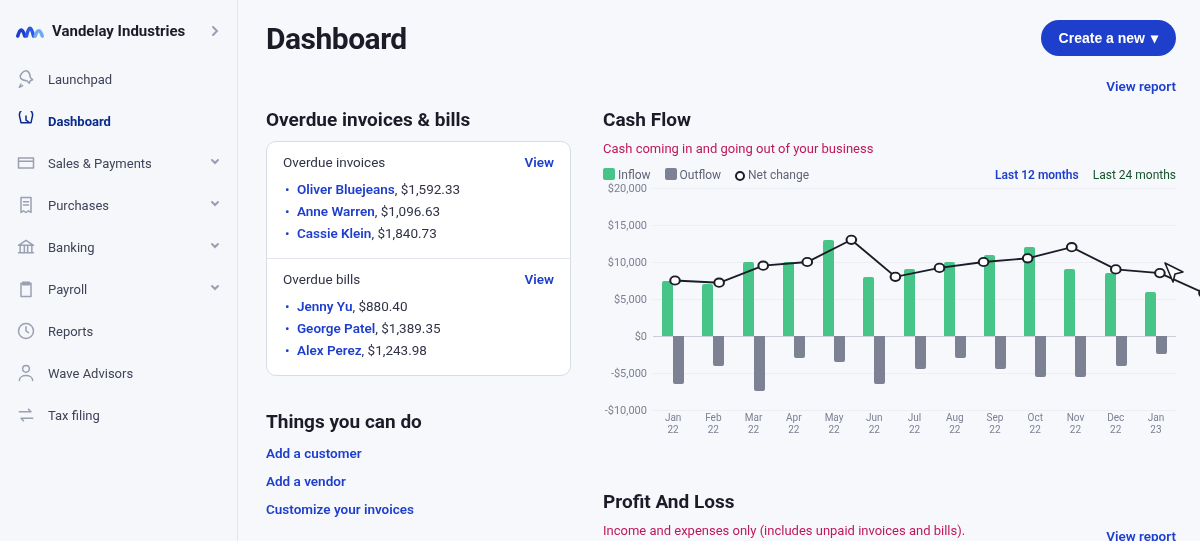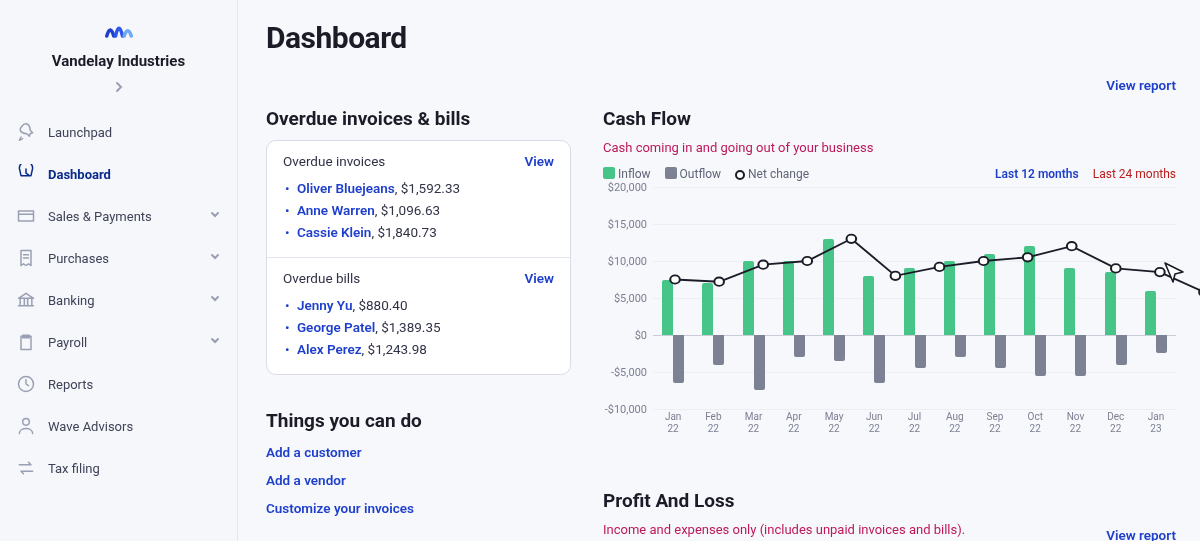--- a/index.html
+++ b/index.html
@@ -1,21 +1,21 @@
 <!DOCTYPE html>
 <html><head>
 <meta charset="utf-8">
 <style>
   * { box-sizing: border-box; margin: 0; padding: 0; }
   html, body { width: 1200px; height: 541px; font-family: -apple-system, BlinkMacSystemFont, "Segoe UI", Roboto, Arial, sans-serif; color: #1c1c28; background: #f7f8fb; overflow: hidden; }
   .app { display: flex; height: 541px; }
 
   
   .sidebar { width: 238px; background: #f5f7fb; border-right: 1px solid #e4e6ee; padding: 12px 0 0 0; display: flex; flex-direction: column; }
-  .company { display: flex; align-items: center; gap: 8px; padding: 6px 16px 14px 16px; cursor: pointer; flex-direction: column; }
+  .company { display: flex; align-items: center; gap: 8px; padding: 6px 16px 14px 16px; cursor: pointer; }
   .logo { width: 28px; height: 22px; }
   .company-name { font-weight: 700; font-size: 15px; color: #1c1c28; flex: 1; }
   .sidebar-item { display: flex; align-items: center; gap: 12px; padding: 11px 16px; font-size: 13px; color: #3f4357; cursor: pointer; }
   .sidebar-item .icon { width: 20px; height: 20px; color: #9aa0b3; }
   .sidebar-item.active { color: #0a2b8c; font-weight: 700; }
   .sidebar-item.active .icon { color: #0a2b8c; }
   .sidebar-item .chev { margin-left: auto; color: #9aa0b3; }
 
   
   .main { flex: 1; padding: 20px 24px 0 28px; overflow: hidden; position: relative; }
@@ -44,21 +44,21 @@
   
   .widget-head { display: flex; justify-content: space-between; align-items: flex-start; margin-bottom: 6px; }
   .widget-sub { font-size: 13px; color: #be185d; margin-bottom: 6px; }
   .legend-row { display: flex; align-items: center; gap: 14px; font-size: 12px; color: #606478; margin-bottom: 6px; }
   .legend-row .spacer { flex: 1; }
   .legend-swatch { width: 12px; height: 12px; display: inline-block; border-radius: 2px; vertical-align: -1px; margin-right: 3px; }
   .swatch-inflow { background: #47c488; }
   .swatch-outflow { background: #7c8293; }
   .swatch-net { width: 10px; height: 10px; border: 2px solid #1c1c28; border-radius: 50%; background: #fff; display: inline-block; vertical-align: -2px; margin-right: 3px; }
   .range-link { color: #1e3fcc; font-weight: 600; cursor: pointer; }
-  .range-muted { color: #b91c1c; cursor: pointer; }
+  .range-muted { color: #14532d; cursor: pointer; }
 
   .chart { position: relative; height: 250px; margin-top: 4px; padding-left: 50px; }
   .y-axis { position: absolute; left: 0; top: 0; bottom: 28px; width: 50px; }
   .y-tick { position: absolute; right: 6px; font-size: 11px; color: #7b7f92; transform: translateY(-50%); }
   .grid { position: absolute; left: 50px; right: 0; top: 0; bottom: 28px; }
   .gridline { position: absolute; left: 0; right: 0; border-top: 1px solid #eceef4; }
   .gridline.zero { border-top: 1px solid #c9cdd8; }
   .bars { position: absolute; left: 50px; right: 0; top: 0; bottom: 28px; display: flex; }
   .bar-slot { flex: 1; position: relative; display: flex; justify-content: center; }
   .bar-pair { width: 22px; position: absolute; bottom: 0; top: 0; }
@@ -161,20 +161,24 @@
               <path d="M4 8h14l-3-3 M20 16H6l3 3"></path>
             </svg></span>
           <span>Tax filing</span>
         </div>
       </div>
   </nav>
 
   <main class="main">
     <div class="top">
       <h1>Dashboard</h1>
+      <button class="create-btn">
+        <span>Create a new</span>
+        <span>▾</span>
+      </button>
     </div>
 
     <div class="columns">
 
       <div class="col-left">
         <h2>Overdue invoices &amp; bills</h2>
         <div class="card">
           <div class="card-section">
             <div class="card-head">
               <span class="card-head-title">Overdue invoices</span>

